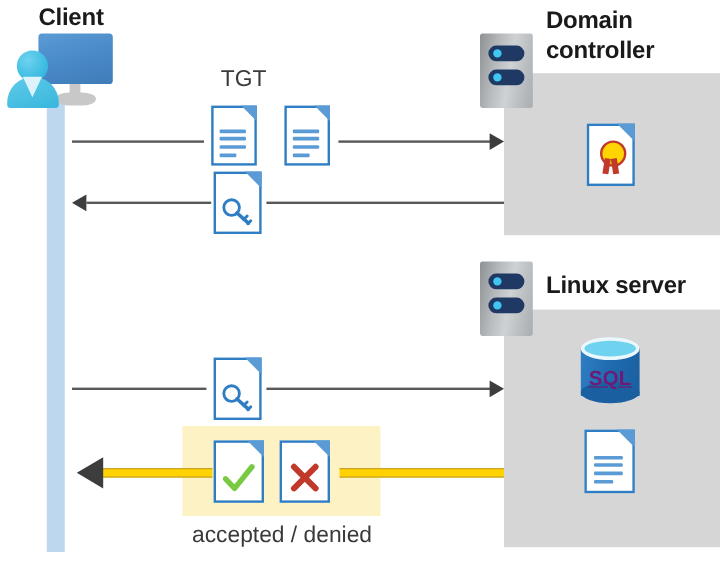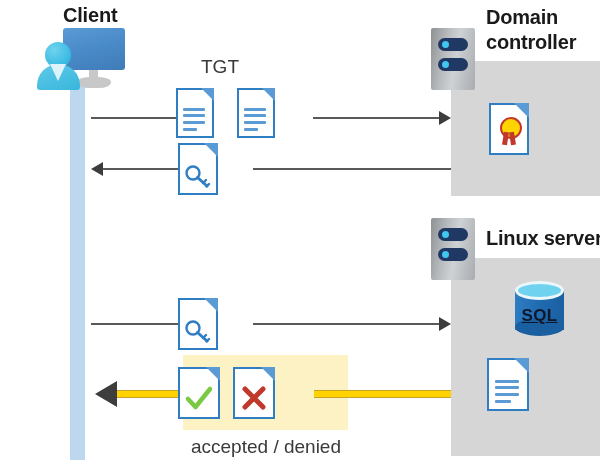--- a/index.html
+++ b/index.html
@@ -10,21 +10,21 @@
   body {
     font-family: "Liberation Sans", sans-serif;
   }
   #canvas {
     position: relative;
     width: 600px;
     height: 468px;
     background: #ffffff;
     overflow: hidden;
   }
-  .abs { position: absolute; margin-left: 31px; }
+  .abs { position: absolute; }
 
   
   .title-bold {
     font-weight: bold;
     color: #1a1a1a;
     font-size: 20px;
     line-height: 25px;
     letter-spacing: -0.2px;
   }
   .plain-label {
@@ -193,21 +193,21 @@
     border: 3px solid #eaf7fc;
     box-sizing: border-box;
   }
   .cyl-bottom {
     position: absolute;
     background: #1a5fa0;
     border-radius: 50%;
   }
   .cyl-text {
     position: absolute;
-    color: #0f172a;
+    color: #701a75;
     font-weight: bold;
     font-size: 17px;
     letter-spacing: 0.3px;
     text-align: center;
     width: 100%;
     text-decoration: underline;
   }
 </style>
 </head>
 <body>
@@ -276,21 +276,21 @@
     <div class="doc-line" style="left:8px; top:28px; width:24px; height:3px;"></div>
     <div class="doc-line" style="left:8px; top:35px; width:24px; height:3px;"></div>
     <div class="doc-line" style="left:8px; top:42px; width:16px; height:3px;"></div>
   </div>
 
 
   <div class="abs hline" style="left:60px; top:117px; width:110px;"></div>
   <div class="abs hline" style="left:282px; top:117px; width:128px;"></div>
   <div class="abs arrowhead-r" style="left:408px; top:111px;"></div>
 
-  <div class="abs doc-tag" style="left:170px; top:56px; width:52px; text-align:left;">TGT</div>
+  <div class="abs doc-tag" style="left:170px; top:56px; width:52px; text-align:right;">TGT</div>
 
   <div class="doc" style="left:176px; top:88px; width:38px; height:50px;">
     <div class="doc-body"></div>
     <div class="doc-fold" style="border-left:13px solid transparent; border-top:13px solid #5b9bd5;"></div>
     <div class="doc-line" style="left:7px; top:20px; width:22px; height:3px;"></div>
     <div class="doc-line" style="left:7px; top:26px; width:22px; height:3px;"></div>
     <div class="doc-line" style="left:7px; top:33px; width:22px; height:3px;"></div>
     <div class="doc-line" style="left:7px; top:40px; width:14px; height:3px;"></div>
   </div>
 

